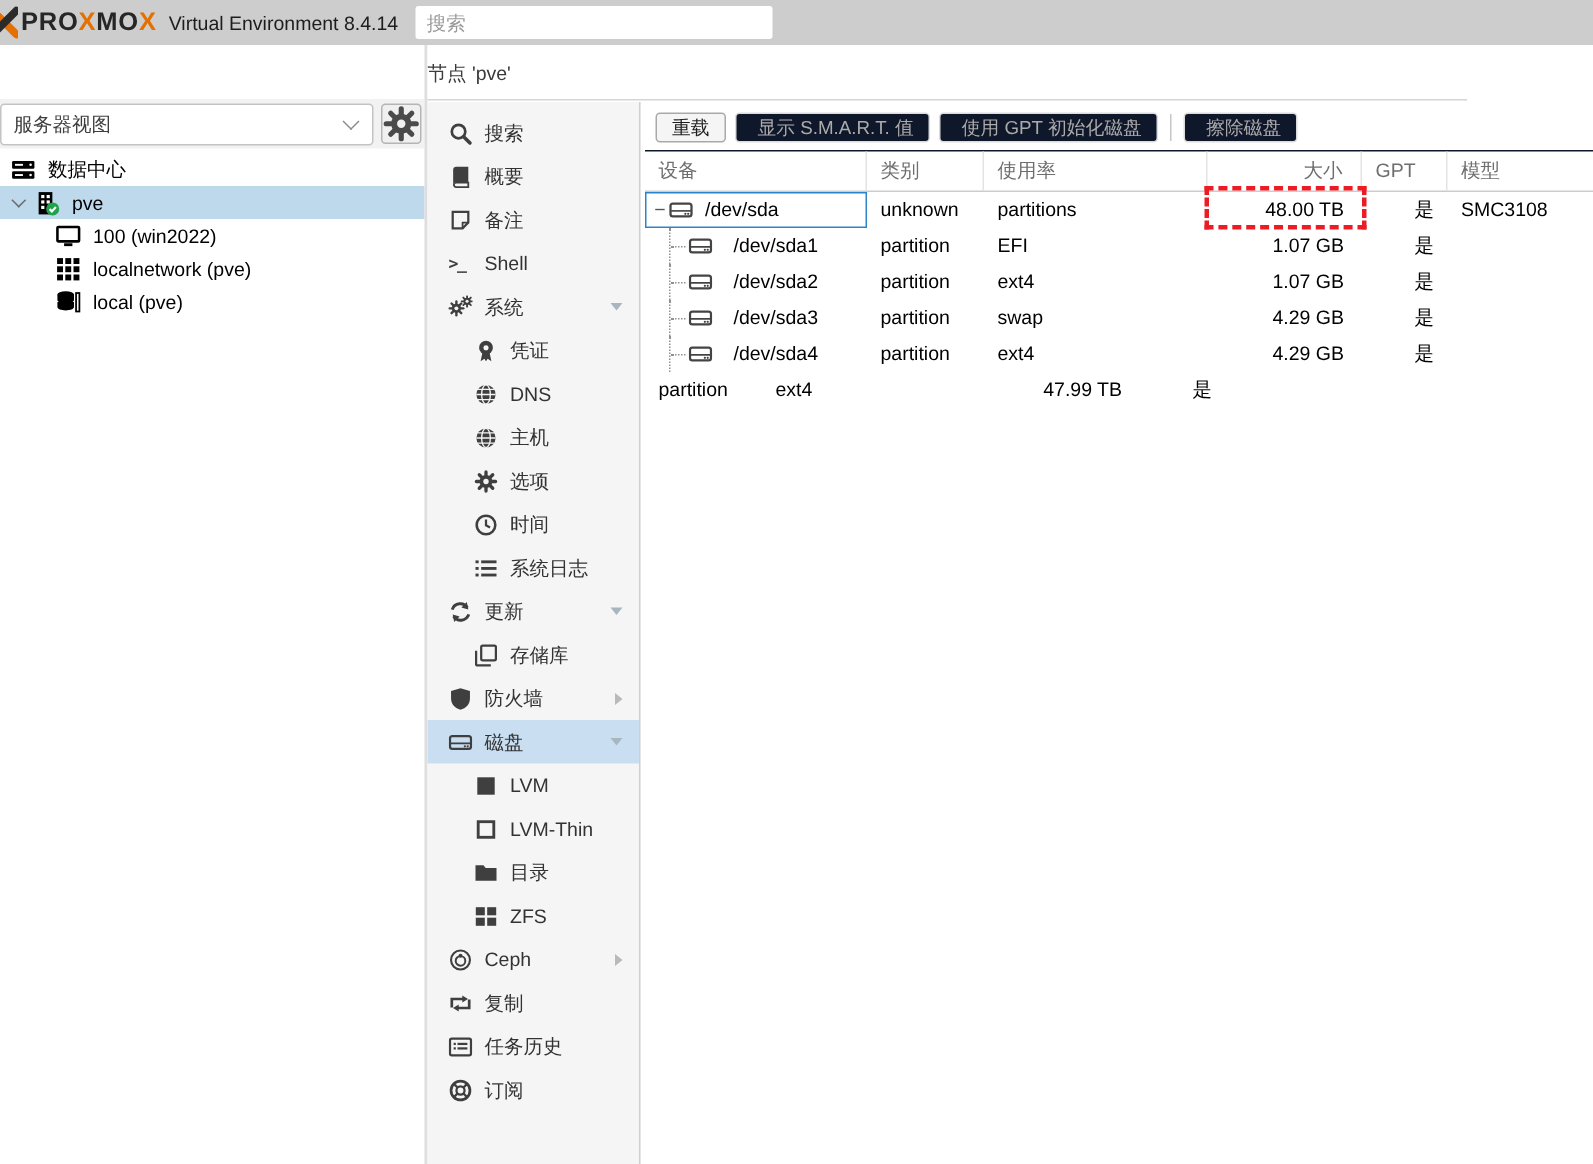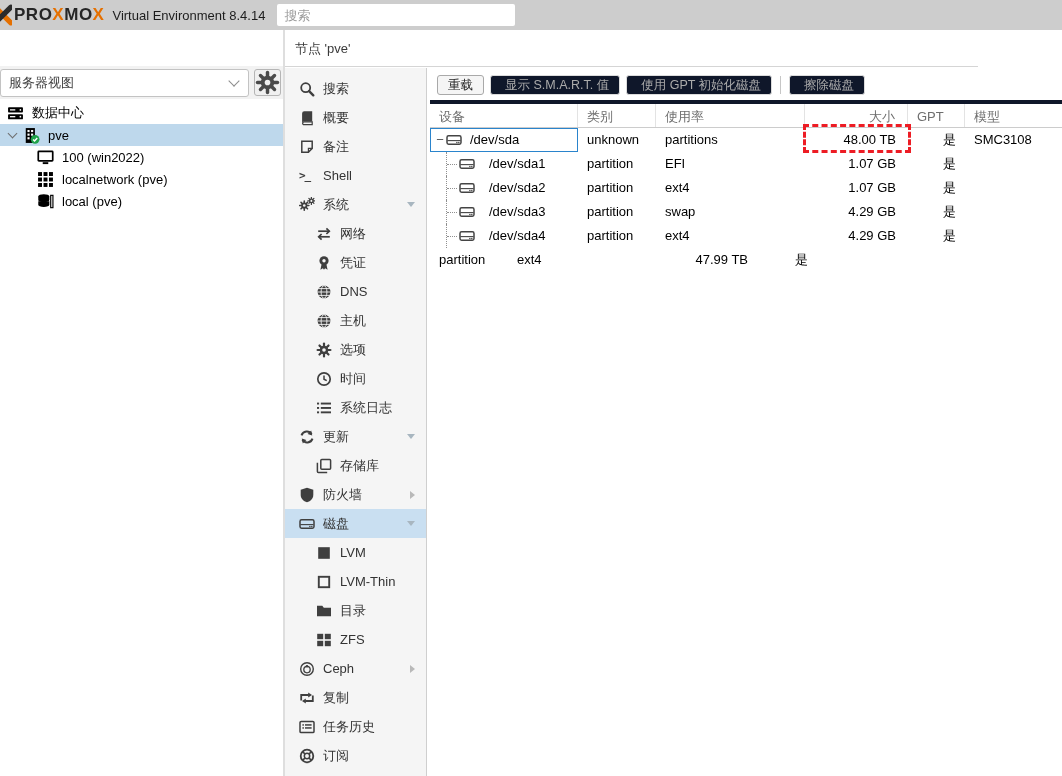--- a/index.html
+++ b/index.html
@@ -36,21 +36,21 @@
     transform:rotate(45deg);margin:-3px 7px 0 9px;flex:none;}
   .trow .ic{width:17px;height:17px;flex:none;}
   .trow .tlabel{margin-left:8px;}
   .trow.l0{padding-left:7px;}
   .trow.l2{padding-left:37px;}
   
   #splitter{position:absolute;left:283px;top:30px;width:2px;height:746px;background:#dedede;cursor:col-resize;}
   
   #right{position:absolute;left:285px;top:30px;width:777px;height:746px;}
   #content-header{position:absolute;left:0;top:0;width:693px;height:37px;background:#fff;
-    border-bottom:1px solid #d5d5d5;line-height:37px;padding-left:10px;box-sizing:border-box;color:#3a3a3a;}
+    border-bottom:1px solid #d5d5d5;line-height:37px;box-sizing:border-box;color:#3a3a3a;}
   
   #navpanel{position:absolute;left:0;top:38px;bottom:0;width:142px;background:#f5f5f5;
     border-right:1px solid #cfcfcf;padding-top:6px;box-sizing:border-box;--hole:#f5f5f5;}
   .navitem{display:flex;align-items:center;height:29px;padding-left:14px;color:#333;cursor:pointer;
     position:relative;white-space:nowrap;}
   .navitem.l1{padding-left:31px;}
   .navitem.selected{background:#c9dff1;--hole:#c9dff1;}
   .navitem .ic{width:16px;height:16px;flex:none;color:#3f3f3f;margin-right:8px;}
   .chev-down{position:absolute;right:11px;width:0;height:0;border-left:4.5px solid transparent;
     border-right:4.5px solid transparent;border-top:5.5px solid #a8b6c0;}
@@ -59,21 +59,21 @@
   .texticon{font-family:"DejaVu Sans Mono","Liberation Mono",monospace;font-weight:bold;font-size:11px;
     color:#3f3f3f;width:16px;flex:none;margin-right:8px;letter-spacing:-1px;}
   
   #content{position:absolute;left:145px;top:38px;right:0;bottom:0;background:#fff;}
   #toolbar{margin:7px 0 5px 7px;display:flex;align-items:center;}
   .btn{height:20px;border:1px solid #a9a9a9;border-radius:3px;background:#f5f5f5;color:#1c1c1c;
     font-size:12.5px;font-family:inherit;padding:0 10px;margin-right:6px;cursor:pointer;white-space:nowrap;}
   .btn.disabled{background:#0f172a;border-color:#dcdcdc;color:#ababab;cursor:default;padding-left:14px;}
   .tsep{width:1px;height:18px;background:#c6c6c6;margin:0 8px 0 2px;}
   #dtable{position:relative;width:632px;}
-  #thead{display:flex;border-top:4px solid #0f172a;border-bottom:1px solid #cccccc;height:28px;
+  #thead{display:flex;border-top:1px solid #0f172a;border-bottom:1px solid #cccccc;height:28px;
     box-sizing:border-box;}
   .th{color:#6e6e6e;line-height:26px;padding-left:9px;border-right:1px solid #e3e3e3;
     box-sizing:border-box;cursor:pointer;white-space:nowrap;overflow:hidden;}
   .th.num{text-align:right;padding-right:12px;padding-left:0;}
   .th:last-child{border-right:0;}
   .drow{display:flex;height:24px;align-items:center;cursor:pointer;}
   .cell{height:24px;line-height:24px;box-sizing:border-box;white-space:nowrap;overflow:hidden;}
   .cell.num{text-align:right;padding-right:12px;}
   .cell.gpt{text-align:right;padding-right:9px;}
   .cell.pad{padding-left:9px;}
@@ -260,33 +260,20 @@
                 <line x1="3.5" y1="3.5" x2="12.5" y2="12.5"></line>
                 <line x1="12.5" y1="3.5" x2="3.5" y2="12.5"></line>
               </g>
               <circle cx="8" cy="8" r="4.3" fill="currentColor" stroke="none"></circle>
               <circle cx="8" cy="8" r="1.8" fill="var(--hole,#f5f5f5)" stroke="none"></circle>
             </g>
           </svg>
         </span>
         <span>系统</span>
         <span class="chev-down"></span>
-      </div>
-      <div class="navitem l1">
-        <span class="ic">
-          <svg viewBox="0 0 16 16" width="100%" height="100%">
-            <g stroke="currentColor" stroke-width="1.7" fill="none">
-              <path d="M2.2 5.2h11"></path>
-              <path d="M10.4 2.4l2.9 2.8-2.9 2.8"></path>
-              <path d="M13.8 10.8h-11"></path>
-              <path d="M5.6 8l-2.9 2.8 2.9 2.8"></path>
-            </g>
-          </svg>
-        </span>
-        <span>网络</span>
       </div>
       <div class="navitem l1">
         <span class="ic">
           <svg viewBox="0 0 16 16" width="100%" height="100%">
             <circle cx="8" cy="5.8" r="4.6" fill="currentColor"></circle>
             <circle cx="8" cy="5.8" r="1.7" fill="var(--hole,#f5f5f5)"></circle>
             <path d="M5.6 9.2l-1.2 5.6 2.5-1.6L8 14.8l1.1-1.6 2.5 1.6-1.2-5.6z" fill="currentColor"></path>
           </svg>
         </span>
         <span>凭证</span>

